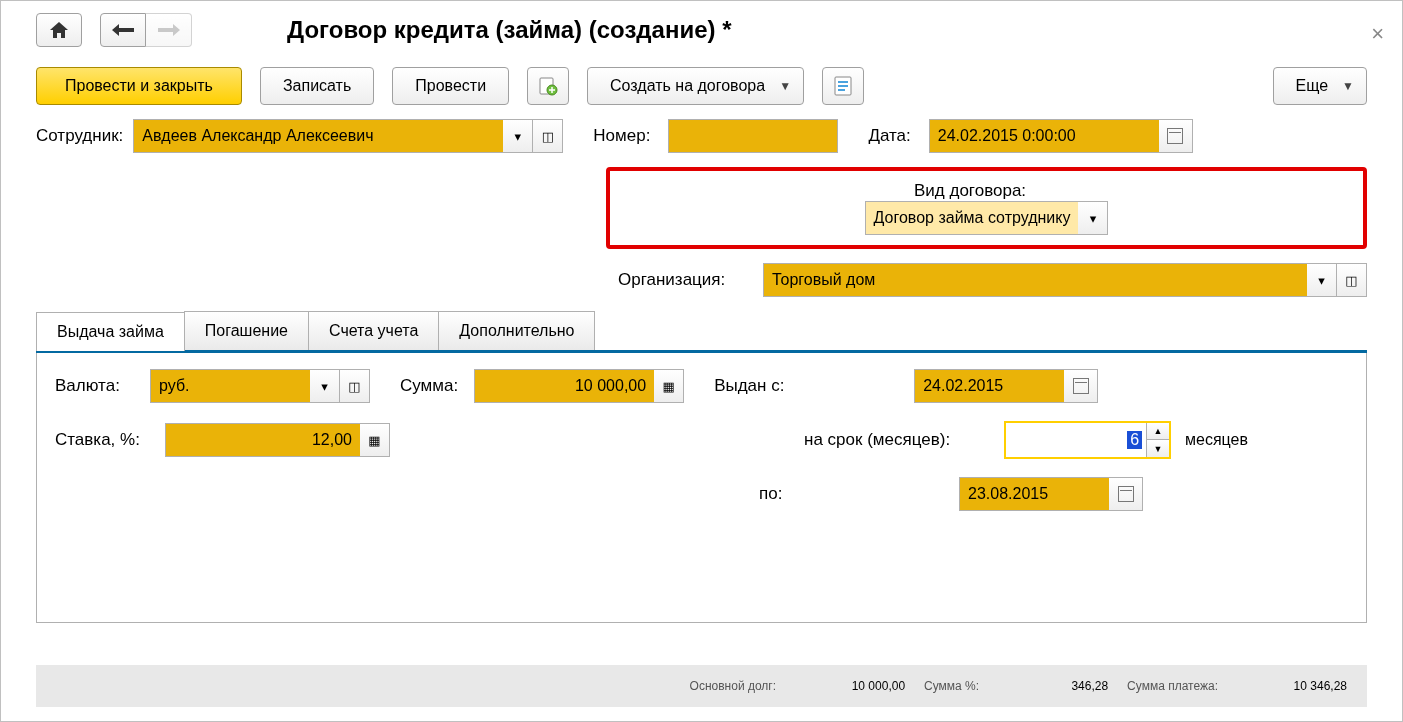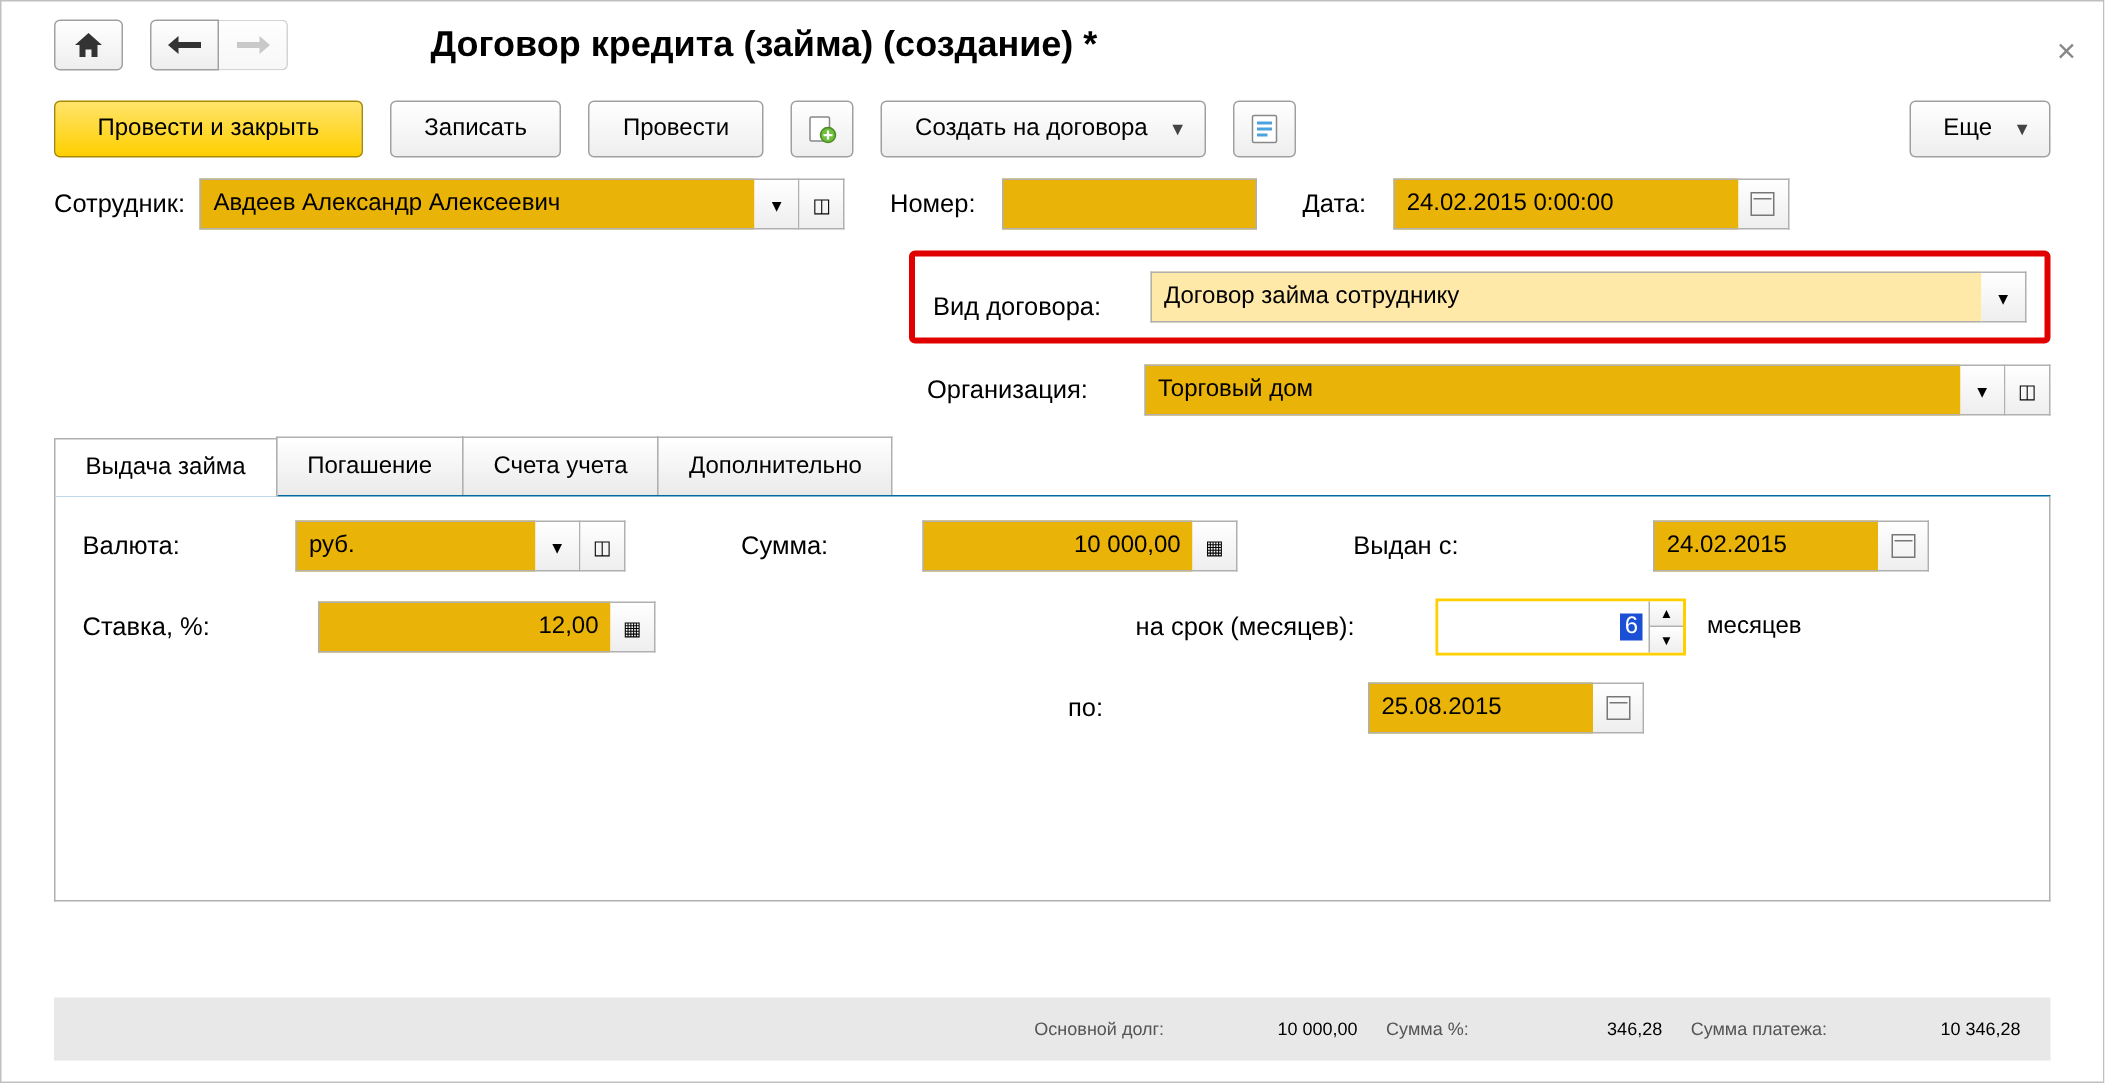--- a/index.html
+++ b/index.html
@@ -19,27 +19,27 @@
 .btn-dd { padding-right: 12px; }
 .btn .caret { margin-left: 14px; font-size: 12px; color: #444; }
 .spacer-lg { flex: 1; }
 .form { padding: 0 35px; }
 .row { display: flex; align-items: center; margin-bottom: 14px; }
 .lbl { font-size: 17px; margin-right: 10px; }
 .input { height: 34px; border: 1px solid #b0b0b0; background: #eab308; padding: 0 8px; font-size: 16px; display: flex; align-items: center; }
 .input-group { display: flex; height: 34px; }
 .input-group .input { border-right: 0; }
 .side-btn { width: 30px; height: 34px; border: 1px solid #b0b0b0; border-left: 0; background: linear-gradient(#fff,#eee); display: flex; align-items: center; justify-content: center; cursor: pointer; font-size: 13px; }
-.red-box { border: 4px solid #e10000; border-radius: 4px; padding: 10px 12px; margin: 6px 0 14px 0; display: flex; align-items: flex-end; }
+.red-box { border: 4px solid #e10000; border-radius: 4px; padding: 10px 12px; margin: 6px 0 14px 0; display: flex; align-items: center; flex-direction: column; }
 .yellow-input { background: #ffe9a8; }
-.tabs { display: flex; border-bottom: 1px solid #0369a1; }
+.tabs { display: flex; border-bottom: 3px solid #0369a1; }
 .tab { padding: 10px 20px; border: 1px solid #b0b0b0; border-bottom: 0; background: linear-gradient(#fff,#eaeaea); font-size: 16px; cursor: pointer; margin-right: -1px; }
 .tab.active { background: #fff; position: relative; top: 1px; }
 .tab-panel { border: 1px solid #b0b0b0; border-top: 0; padding: 16px 18px 30px 18px; min-height: 270px; }
-.panel-row { display: flex; align-items: center; margin-bottom: 18px; gap: 47px; }
+.panel-row { display: flex; align-items: center; margin-bottom: 18px; }
 .gap { width: 30px; }
 .right-col { margin-left: 30px; display: flex; align-items: center; }
 .right-lbl { width: 200px; font-size: 17px; }
 .date-box { width: 150px; }
 .calendar-btn { width: 34px; height: 34px; border: 1px solid #b0b0b0; border-left: 0; background: linear-gradient(#fff,#eee); display:flex;align-items:center;justify-content:center; cursor:pointer; }
 .calendar-icon { width:16px; height:16px; border:1px solid #777; position:relative; }
 .calendar-icon::before { content:""; position:absolute; top:3px; left:1px; right:1px; height:1px; background:#777; }
 .highlight-field { display:flex; height:38px; border:2px solid #ffcf00; }
 .highlight-field .input { border:0; width:140px; text-align:right; padding-right:4px; background:#fff; }
 .highlight-field .sel { background:#1a4fd6; color:#fff; padding:0 3px; }
@@ -199,21 +199,21 @@
           <span style="margin-left:14px">месяцев</span>
         </div>
         <div style="width:100px"></div>
       </div>
 
       <div class="panel-row">
         <div style="flex:1"></div>
         <div class="right-col" style="margin-left:0">
           <span class="right-lbl">по:</span>
           <div class="input-group">
-            <div class="input date-box">25.08.2015</div>
+            <div class="input date-box">23.08.2015</div>
             <div class="calendar-btn">
                 <div class="calendar-icon"></div>
               </div>
           </div>
         </div>
         <div style="width:205px"></div>
       </div>
     </div>
   </div>
 

